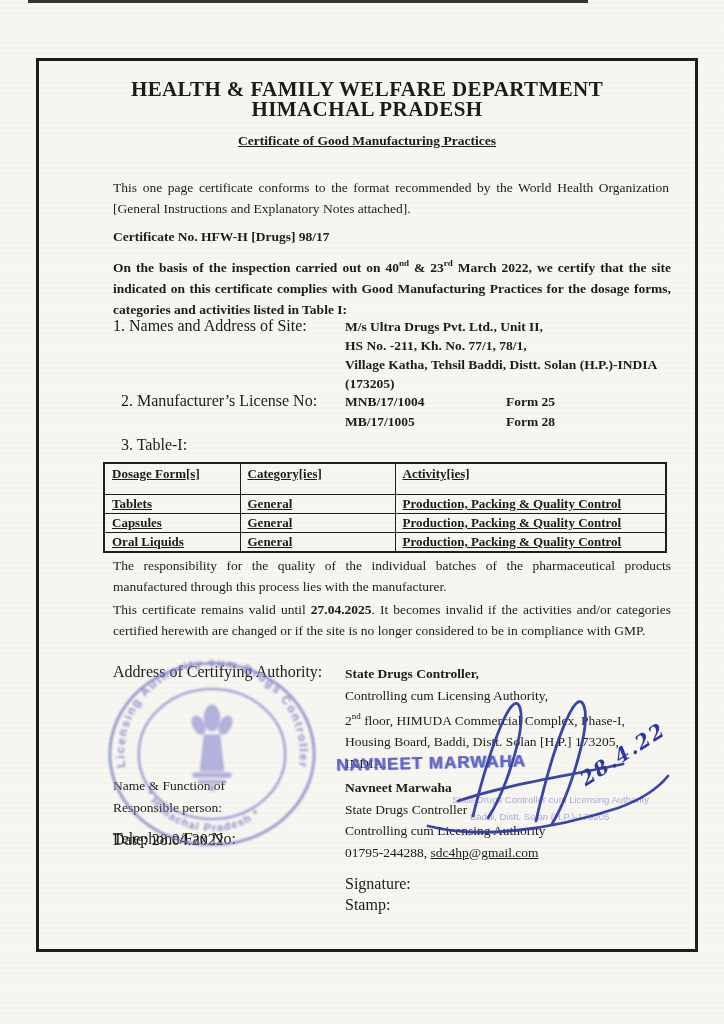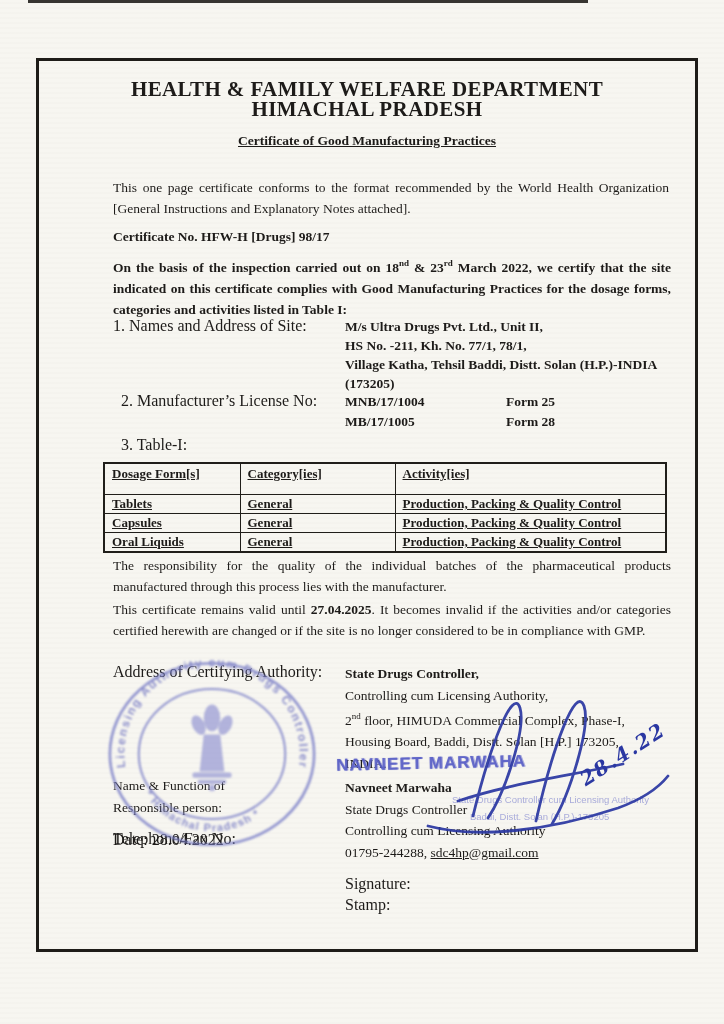--- a/index.html
+++ b/index.html
@@ -60,21 +60,21 @@
   <div class="abs ctr" style="top:131px;">
     <span class="cert-title">Certificate of Good Manufacturing Practices</span>
   </div>
   <div class="abs ctr dept" style="top:97px;">HIMACHAL PRADESH</div>
 
   <div class="abs para" style="left:113px;top:177px;width:556px;">This one page certificate conforms to the format recommended by the World Health Organization [General Instructions and Explanatory Notes attached].</div>
 
   <div class="abs para bold" style="left:113px;top:226px;width:556px;">Certificate No. HFW-H [Drugs] 98/17</div>
 
   <div class="abs para bold" style="left:113px;top:253px;width:558px;">
-    <span>On the basis of the inspection carried out on 18</span><sup>nd</sup><span> &amp; 23</span><sup>rd</sup><span> March 2022, we certify that the site indicated on this certificate complies with Good Manufacturing Practices for the dosage forms, categories and activities listed in Table I:</span>
+    <span>On the basis of the inspection carried out on 40</span><sup>nd</sup><span> &amp; 23</span><sup>rd</sup><span> March 2022, we certify that the site indicated on this certificate complies with Good Manufacturing Practices for the dosage forms, categories and activities listed in Table I:</span>
   </div>
 
   <div class="abs label" style="left:113px;top:317px;">1. Names and Address of Site:</div>
   <div class="abs val" style="left:345px;top:317px;width:330px;">
     <div>M/s Ultra Drugs Pvt. Ltd., Unit II,</div>
     <div>HS No. -211, Kh. No.  77/1, 78/1,</div>
     <div>Village Katha, Tehsil Baddi, Distt. Solan (H.P.)-INDIA</div>
     <div>(173205)</div>
   </div>
 

